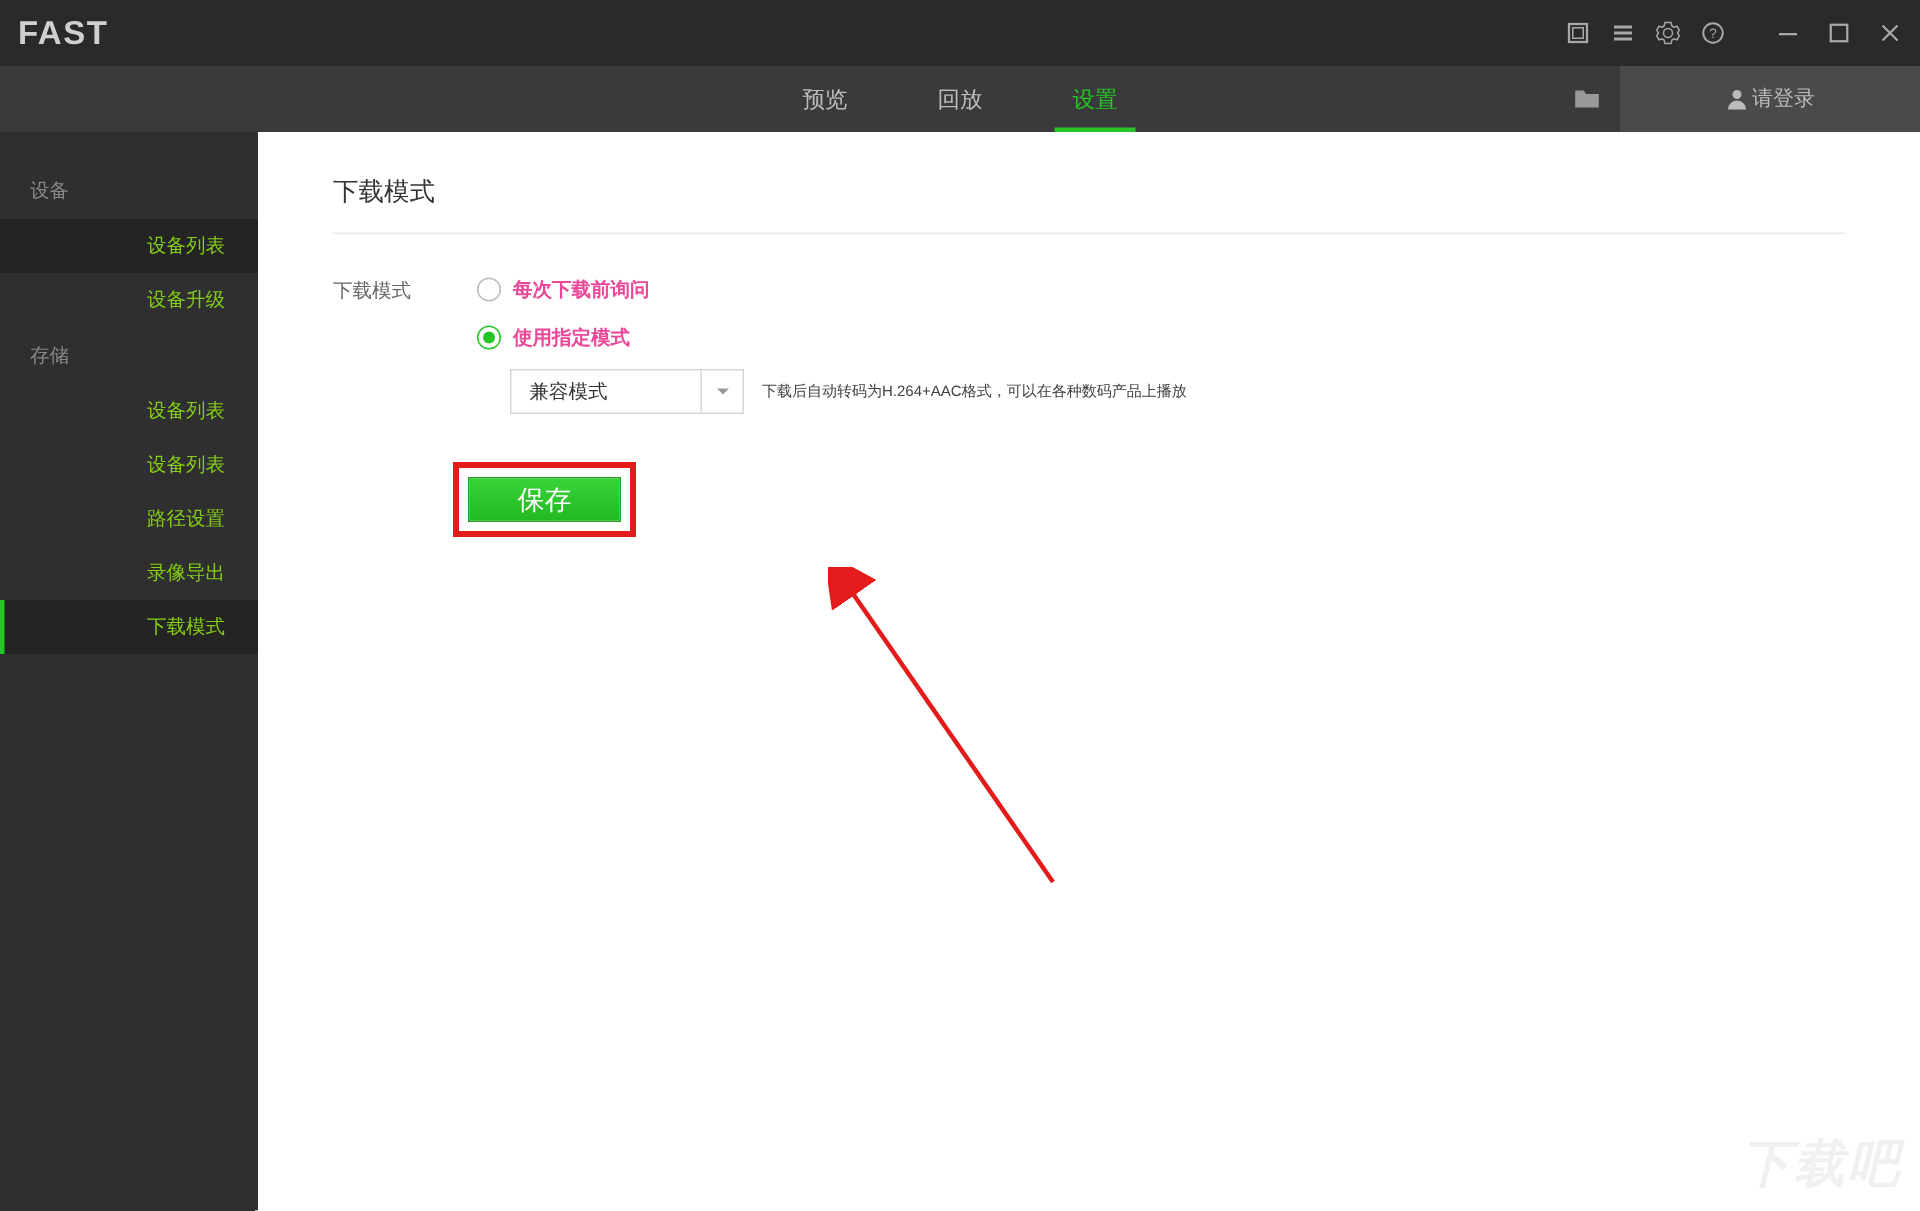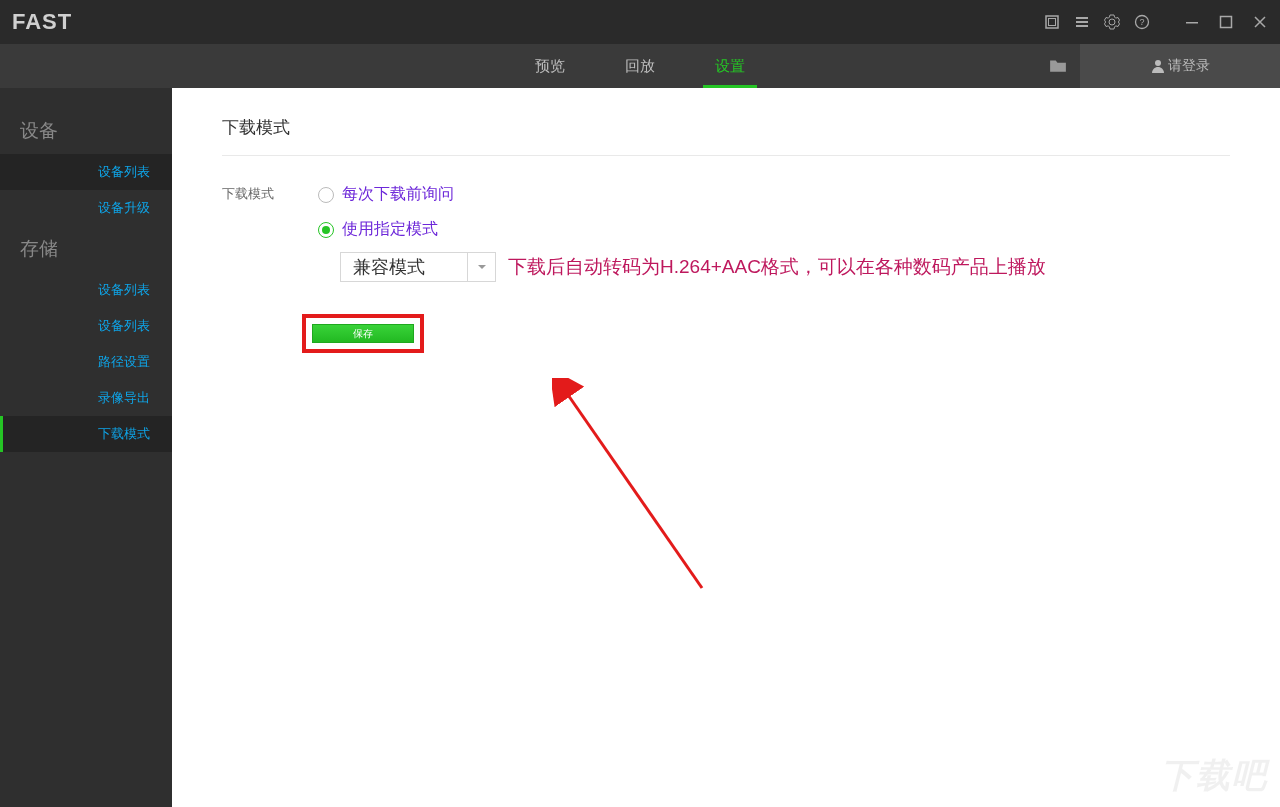--- a/index.html
+++ b/index.html
@@ -88,29 +88,29 @@
     .body-wrap { display: flex; height: calc(100% - 88px); }
     .sidebar {
       width: 172px;
       background: #2f2f2f;
       padding-top: 20px;
       flex-shrink: 0;
     }
     .sidebar-header {
       padding: 10px 20px;
       color: #888;
-      font-size: 19px;
+      font-size: 13px;
     }
     .sidebar-item {
       height: 36px;
       display: flex;
       align-items: center;
       justify-content: flex-end;
       padding-right: 22px;
-      color: #0ea5e9;
+      color: #84cc16;
       font-size: 13px;
       cursor: pointer;
       position: relative;
       font-family: Liberation Mono, monospace;
     }
     .sidebar-item.secondary { background: #242424; }
     .sidebar-item.active { background: #242424; }
     .sidebar-item.active::before {
       content: "";
       position: absolute;
@@ -144,57 +144,57 @@
     .radio-group { display: flex; flex-direction: column; gap: 14px; }
     .radio-item { display: flex; align-items: center; gap: 8px; cursor: pointer; }
     .radio-circle {
       width: 16px; height: 16px; border-radius: 50%;
       border: 1px solid #bbb;
       display: inline-flex; align-items: center; justify-content: center;
     }
     .radio-item.checked .radio-circle { border-color: #25c525; }
     .radio-dot { width: 8px; height: 8px; border-radius: 50%; background: #25c525; display:none; }
     .radio-item.checked .radio-dot { display: block; }
-    .radio-label { font-size: 16px; color: #6d28d9; }
+    .radio-label { font-size: 13px; color: #ec4899; font-weight: bold; }
 
     .indent-block { margin-left: 118px; margin-top: 10px; display: flex; align-items: center; gap: 12px; }
     .select-box {
       display: flex;
       border: 1px solid #d7d7d7;
       height: 30px;
       width: 156px;
       align-items: center;
       cursor: pointer;
     }
     .select-text {
       flex: 1;
       padding: 0 12px;
-      font-size: 18px;
+      font-size: 13px;
       color: #333;
     }
     .select-arrow {
       width: 28px; height: 100%;
       border-left: 1px solid #d7d7d7;
       display: flex; align-items: center; justify-content: center;
     }
     .select-arrow svg { width: 10px; height: 10px; fill: #999; }
-    .hint-text { font-size: 19px; color: #be185d; }
+    .hint-text { font-size: 10px; color: #404040; }
 
     .save-wrap {
       margin: 32px 0 0 80px;
       position: relative;
       display: inline-block;
       padding: 6px;
       border: 4px solid #e31b1b;
     }
     .save-btn {
-      width: 102px; height: 19px;
+      width: 102px; height: 30px;
       background: linear-gradient(#39d339, #22b922);
       border: 1px solid #1fa81f;
-      color: #fff; font-size: 10px;
+      color: #fff; font-size: 18px;
       display: flex; align-items: center; justify-content: center;
       cursor: pointer;
     }
 
     .arrow-annotation {
       position: absolute;
       left: 380px; top: 290px;
       pointer-events: none;
     }
     .watermark {

